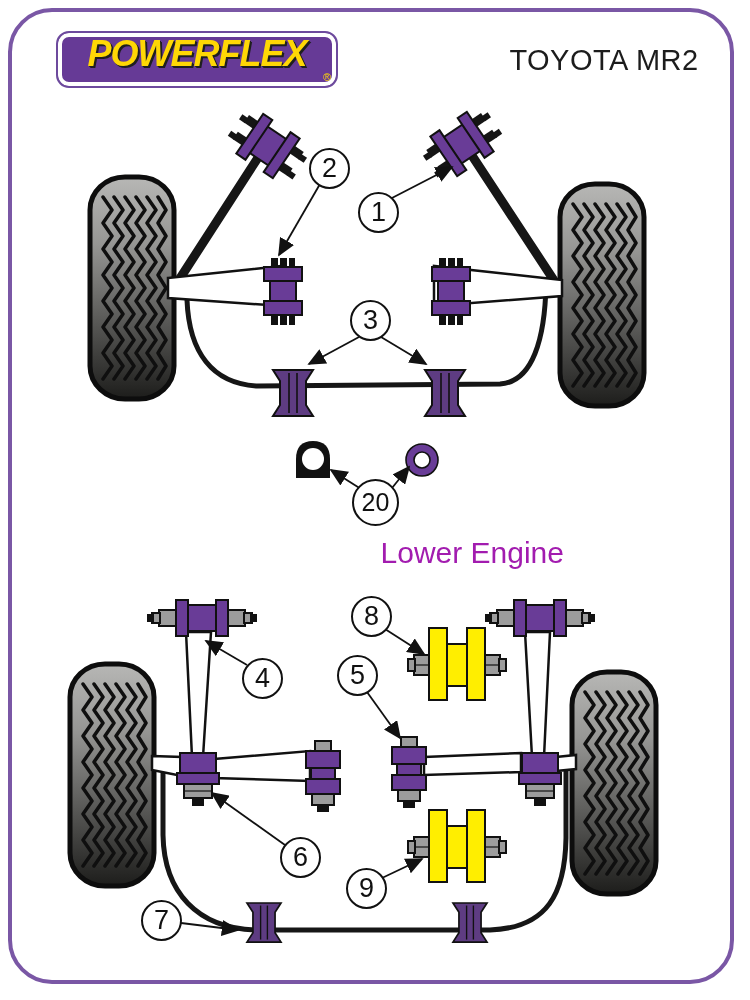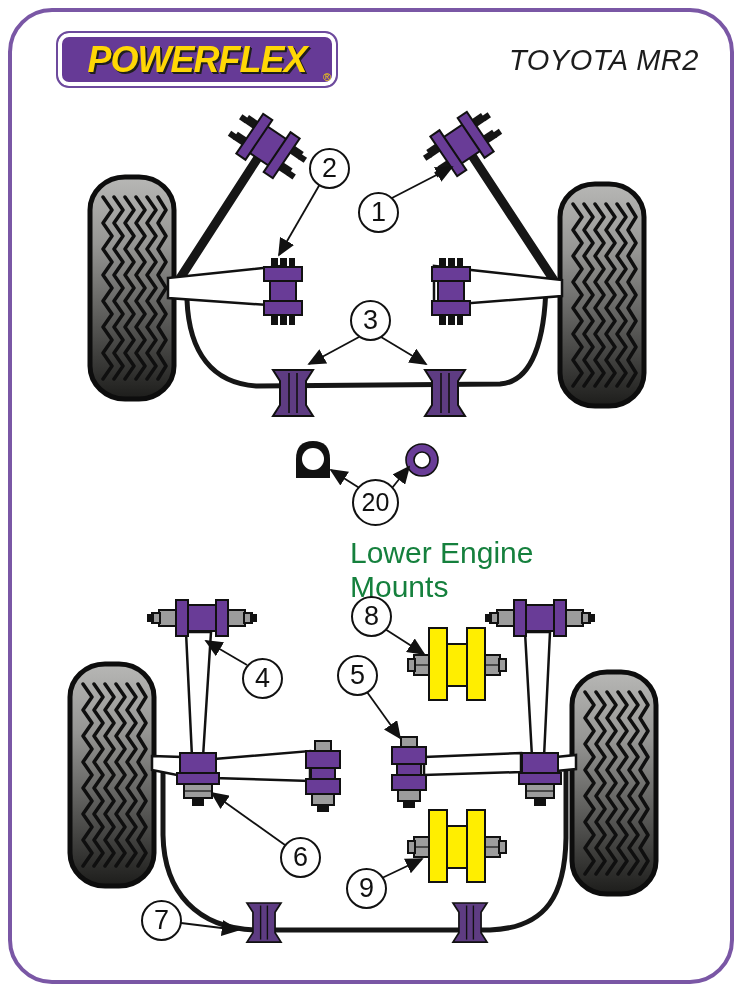--- a/index.html
+++ b/index.html
@@ -1,27 +1,27 @@
 <!DOCTYPE html>
 <html style="--purple: #693c97; --purple-dark: #5e3c82; --yellow: #ffee00; --gray: #9c9c9c; --frame: #7a57a5; --logo-yellow: #ffd705; --logo-bg: #663a96;"><head>
 <meta charset="utf-8">
 <style>
   html,body{margin:0;padding:0;background:#fff;font-family:"Liberation Sans",sans-serif;}
   .stage{position:relative;width:750px;height:1000px;background:#fff;overflow:hidden;}
   .frame{position:absolute;left:8px;top:8px;width:726px;height:976px;border:4px solid var(--frame,#7a57a5);border-radius:44px;box-sizing:border-box;}
   svg.diagram{position:absolute;left:0;top:0;}
   .logo{position:absolute;left:56px;top:31px;width:282px;height:57px;background:var(--logo-bg,#663a96);
         border-radius:13px;border:2px solid #6d4a9d;box-shadow:inset 0 0 0 4px #ffffff;
-        display:flex;align-items:center;justify-content:center;box-sizing:border-box;}
+        display:flex;align-items:flex-start;justify-content:center;box-sizing:border-box;}
   .logo-text{font-style:italic;font-weight:bold;font-size:36px;letter-spacing:-1px;
         color:var(--logo-yellow,#ffd705);text-shadow:2px 2px 0 #1f1f1f,1px 1px 0 #1f1f1f;white-space:nowrap;}
   .logo-reg{position:absolute;right:5px;bottom:3px;font-size:11px;font-style:normal;color:var(--logo-yellow,#ffd705);}
   .title{position:absolute;left:478px;top:42px;width:252px;text-align:center;font-size:29px;line-height:37px;
-        color:#1c1c1c;letter-spacing:.5px;font-style:italic;}
-  .note{position:absolute;left:350px;top:536px;width:214px;text-align:left;font-size:30px;line-height:34px;color:#15803d;}
+        color:#1c1c1c;letter-spacing:.5px;}
+  .note{position:absolute;left:350px;top:536px;width:214px;text-align:right;font-size:30px;line-height:34px;color:#a21caf;}
   .callout{position:absolute;width:41px;height:41px;border:2.5px solid #111;border-radius:50%;background:#fff;
         display:flex;align-items:center;justify-content:center;font-size:27px;color:#111;box-sizing:border-box;z-index:5;}
   .callout.big{width:47px;height:47px;font-size:25px;text-align:right;}
 </style>
 </head>
 <body>
 
 <div class="stage">
   <div class="frame"></div>
 
@@ -220,21 +220,20 @@
     <span class="logo-text">POWERFLEX</span>
     <span class="logo-reg">®</span>
   </div>
 
   <div class="title">
     <div>TOYOTA MR2</div>
   </div>
 
   <div class="note">
     <div>Lower Engine</div>
-    <div>Mounts</div>
   </div>
 
   <div class="callout" style="left:358px;top:192px;">1</div>
   <div class="callout" style="left:309px;top:148px;">2</div>
   <div class="callout" style="left:350px;top:300px;">3</div>
   <div class="callout" style="left:242px;top:658px;">4</div>
   <div class="callout" style="left:337px;top:655px;">5</div>
   <div class="callout" style="left:280px;top:837px;">6</div>
   <div class="callout" style="left:141px;top:900px;">7</div>
   <div class="callout" style="left:351px;top:596px;">8</div>

